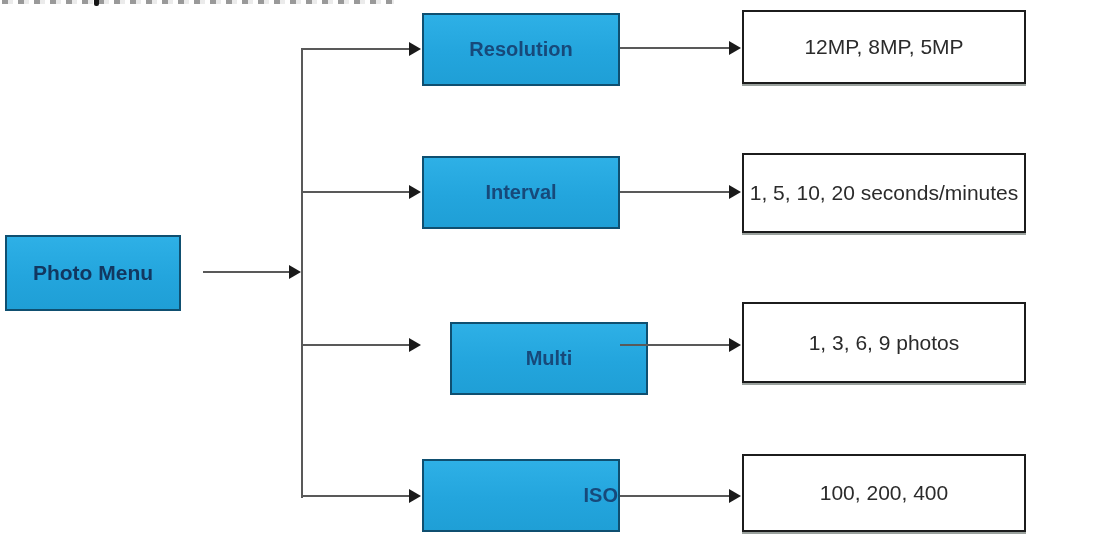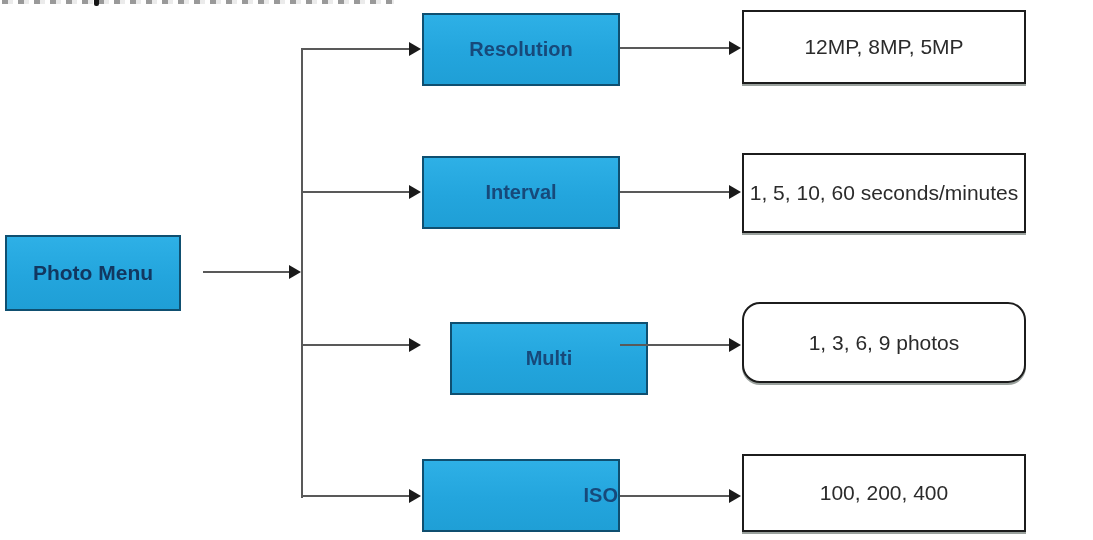--- a/index.html
+++ b/index.html
@@ -66,21 +66,21 @@
     box-shadow: 0 2px 0 rgba(32, 46, 38, 0.45);
     display: flex;
     align-items: center;
     justify-content: center;
     font-size: 21px;
     color: #2b2b2b;
     text-align: center;
   }
   .option-box.r1 { top: 10px;  height: 74px; }
   .option-box.r2 { top: 153px; height: 80px; }
-  .option-box.r3 { top: 302px; height: 81px; border-radius: 18px; }
+  .option-box.r3 { top: 302px; height: 81px; }
   .option-box.r4 { top: 454px; height: 78px; }
 
   
   .hline, .vline {
     position: absolute;
     background: #595959;
   }
   .hline { height: 2px; }
   .vline { width: 2px; }
 
@@ -161,21 +161,21 @@
   <div class="arrow-r ar-opt r2"></div>
   <div class="hline line-opt r3"></div>
   <div class="arrow-r ar-opt r3"></div>
   <div class="hline line-opt r4"></div>
   <div class="arrow-r ar-opt r4"></div>
 
   <div class="option-box r1">
     <span>12MP, 8MP, 5MP</span>
   </div>
   <div class="option-box r2">
-    <span>1, 5, 10, 60 seconds/minutes</span>
+    <span>1, 5, 10, 20 seconds/minutes</span>
   </div>
   <div class="option-box r3">
     <span>1, 3, 6, 9 photos</span>
   </div>
   <div class="option-box r4">
     <span>100, 200, 400</span>
   </div>
 
 </div>
 

